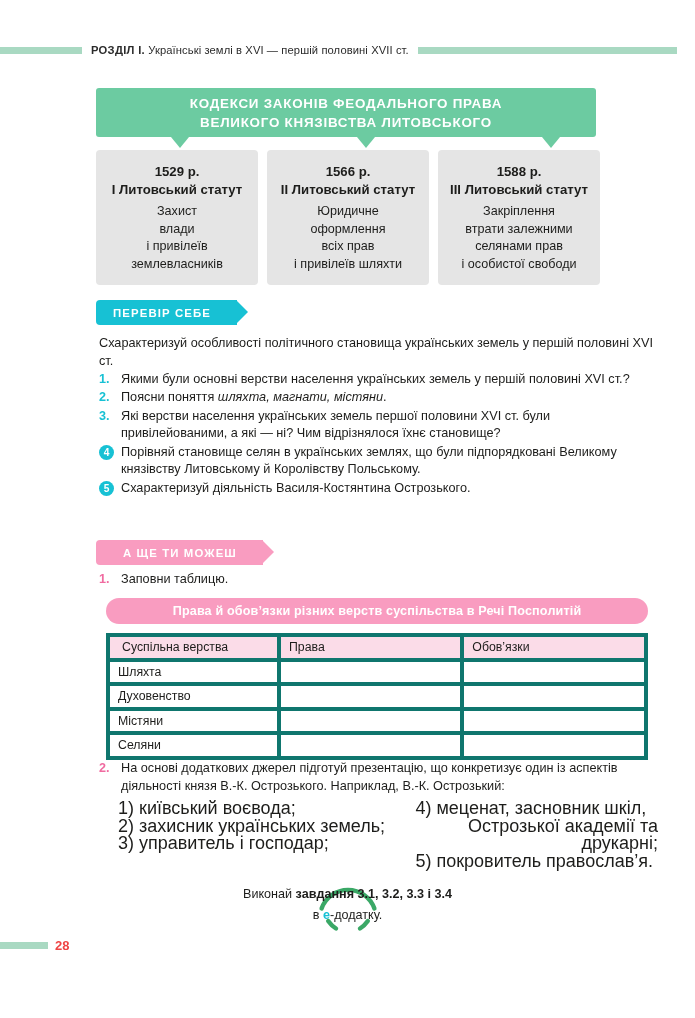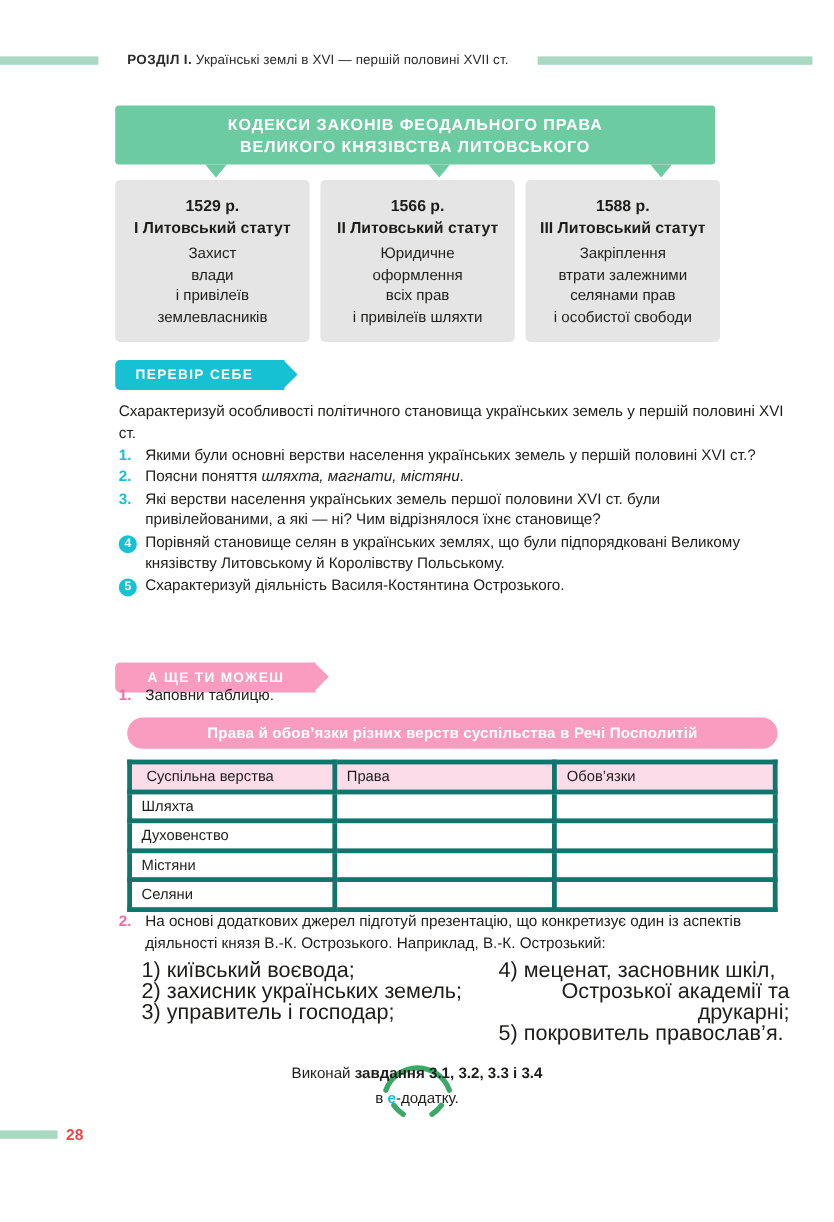--- a/index.html
+++ b/index.html
@@ -8,21 +8,21 @@
     width: 695px; height: 1018px;
     background: #ffffff;
     font-family: "Liberation Sans", sans-serif;
     color: #1d1d1b;
   }
   .page { position: relative; width: 695px; height: 1018px; overflow: hidden; }
 
   
   .rh {
     position: absolute; left: 0; top: 44px; width: 695px;
-    display: flex; align-items: center; gap: 24px;
+    display: flex; align-items: center; gap: 9px;
   }
   .rh-bar-left  { width: 82px; height: 7px; background: #a9d9c2; flex: none; }
   .rh-bar-right { flex: 1; height: 7px; background: #a9d9c2; margin-right: 18px; }
   .rh-text { font-size: 11.2px; color: #2b2b2b; white-space: nowrap; letter-spacing: .1px; }
   .rh-text b { font-weight: bold; letter-spacing: .3px; }
 
   
   .scheme-title {
     position: absolute; left: 96px; top: 88px; width: 500px; height: 49px;
     background: #6ccba1; border-radius: 3px;
@@ -56,21 +56,21 @@
     padding: 0 26px 0 17px; color: #fff; font-weight: bold;
     font-size: 11.4px; letter-spacing: 1.1px;
     border-top-left-radius: 4px; border-bottom-left-radius: 4px;
   }
   .ribbon::after {
     content: ""; position: absolute; right: -11px; top: 0;
     border-top: 12.5px solid transparent; border-bottom: 12.5px solid transparent;
   }
   .rib-cyan { left: 96px; top: 300px; background: #17c1d4; }
   .rib-cyan::after { border-left: 12px solid #17c1d4; }
-  .rib-pink { left: 96px; top: 552px; background: #f99cc0; padding-left: 27px; }
+  .rib-pink { left: 96px; top: 540px; background: #f99cc0; padding-left: 27px; }
   .rib-pink::after { border-left: 12px solid #f99cc0; }
 
   
   .qintro {
     position: absolute; left: 99px; top: 335px; width: 554px;
     font-size: 12.7px; line-height: 17.6px;
   }
   .qlist { position: absolute; left: 99px; top: 371px; width: 556px; }
   .qrow { display: flex; align-items: flex-start; margin-bottom: .5px; }
   .qnum {

